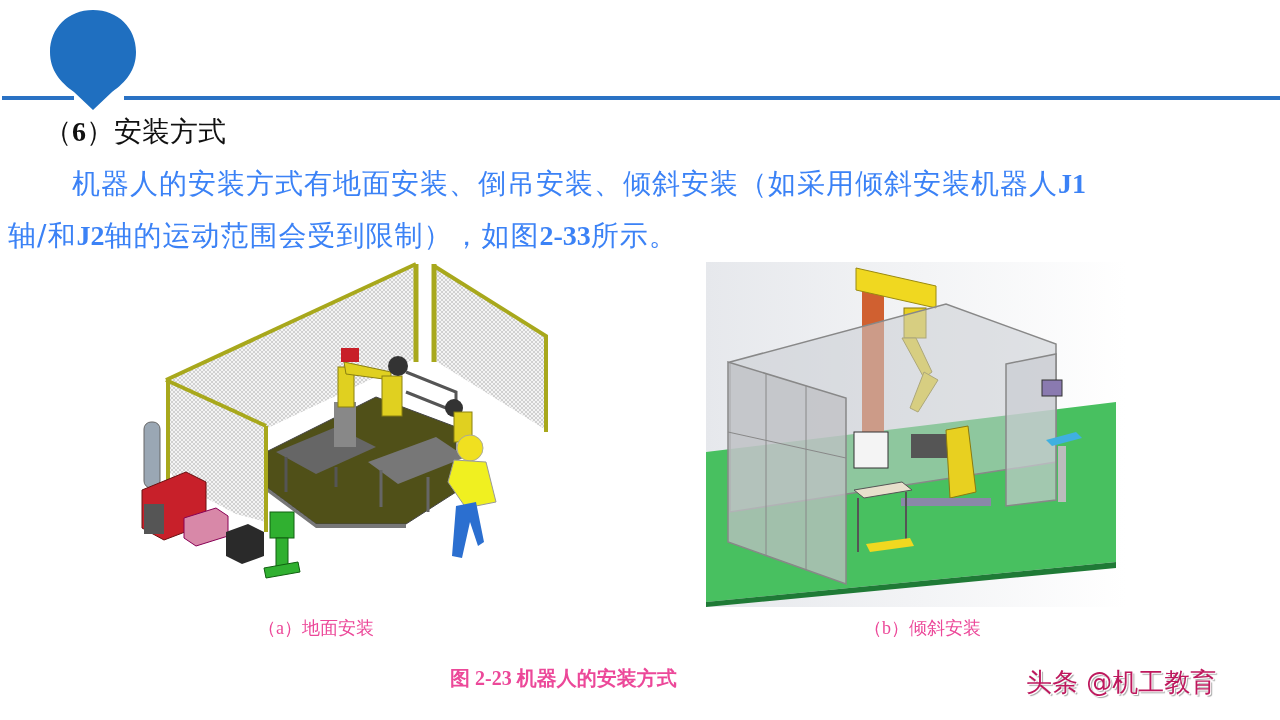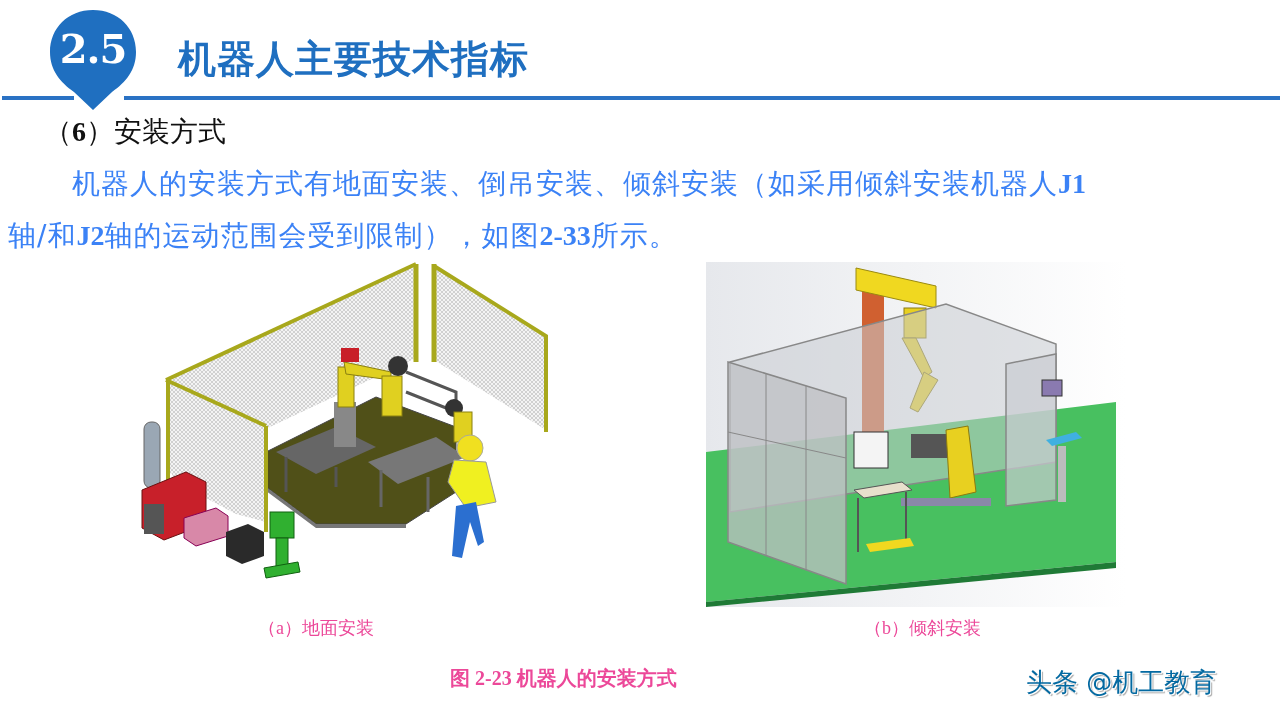--- a/index.html
+++ b/index.html
@@ -46,35 +46,33 @@
   .cap {
     position: absolute; font-family: "Liberation Serif", "DejaVu Serif", serif;
     font-size: 18px; line-height: 24px; color: #ec4899; white-space: nowrap;
   }
   .cap-a { left: 258px; top: 616px; }
   .cap-b { left: 864px; top: 616px; }
   .cap-main { left: 450px; top: 666px; font-size: 20px; font-weight: bold; text-align: right; }
   .watermark {
     position: absolute; left: 1026px; top: 664px;
     font-family: "DejaVu Sans", "Liberation Sans", sans-serif;
-    font-size: 26px; line-height: 36px; color: #0369a1;
+    font-size: 26px; line-height: 36px; color: #be185d;
     text-shadow: 1px 1px 0 #fff, 2px 2px 1px rgba(0,0,0,0.35);
   }
 </style>
 </head>
 <body>
 
 <div class="header">
   <div class="rule"></div>
   <div class="rule-gap"></div>
   <svg class="badge" viewBox="0 0 90 104">
     <path d="M45 2 C20 2 2 20 2 44 C2 62 12 74 26 84 L45 102 L64 84 C78 74 88 62 88 44 C88 20 70 2 45 2 Z" fill="#1f6fc0"></path>
   </svg>
-  <div class="badge-num">2.5</div>
-  <div class="title">机器人主要技术指标</div>
 </div>
 
 <div class="subhead">
   <span>（</span><span class="num">6</span><span>）</span><span>安装方式</span>
 </div>
 
 <div class="para">
   <span class="indent"></span><span>机器人的安装方式有地面安装、倒吊安装、倾斜安装（如采用倾斜安装机器人</span><b>J1</b><br><span>轴/和</span><b>J2</b><span>轴的运动范围会受到限制），如图</span><b>2-33</b><span>所示。</span>
 </div>
 

